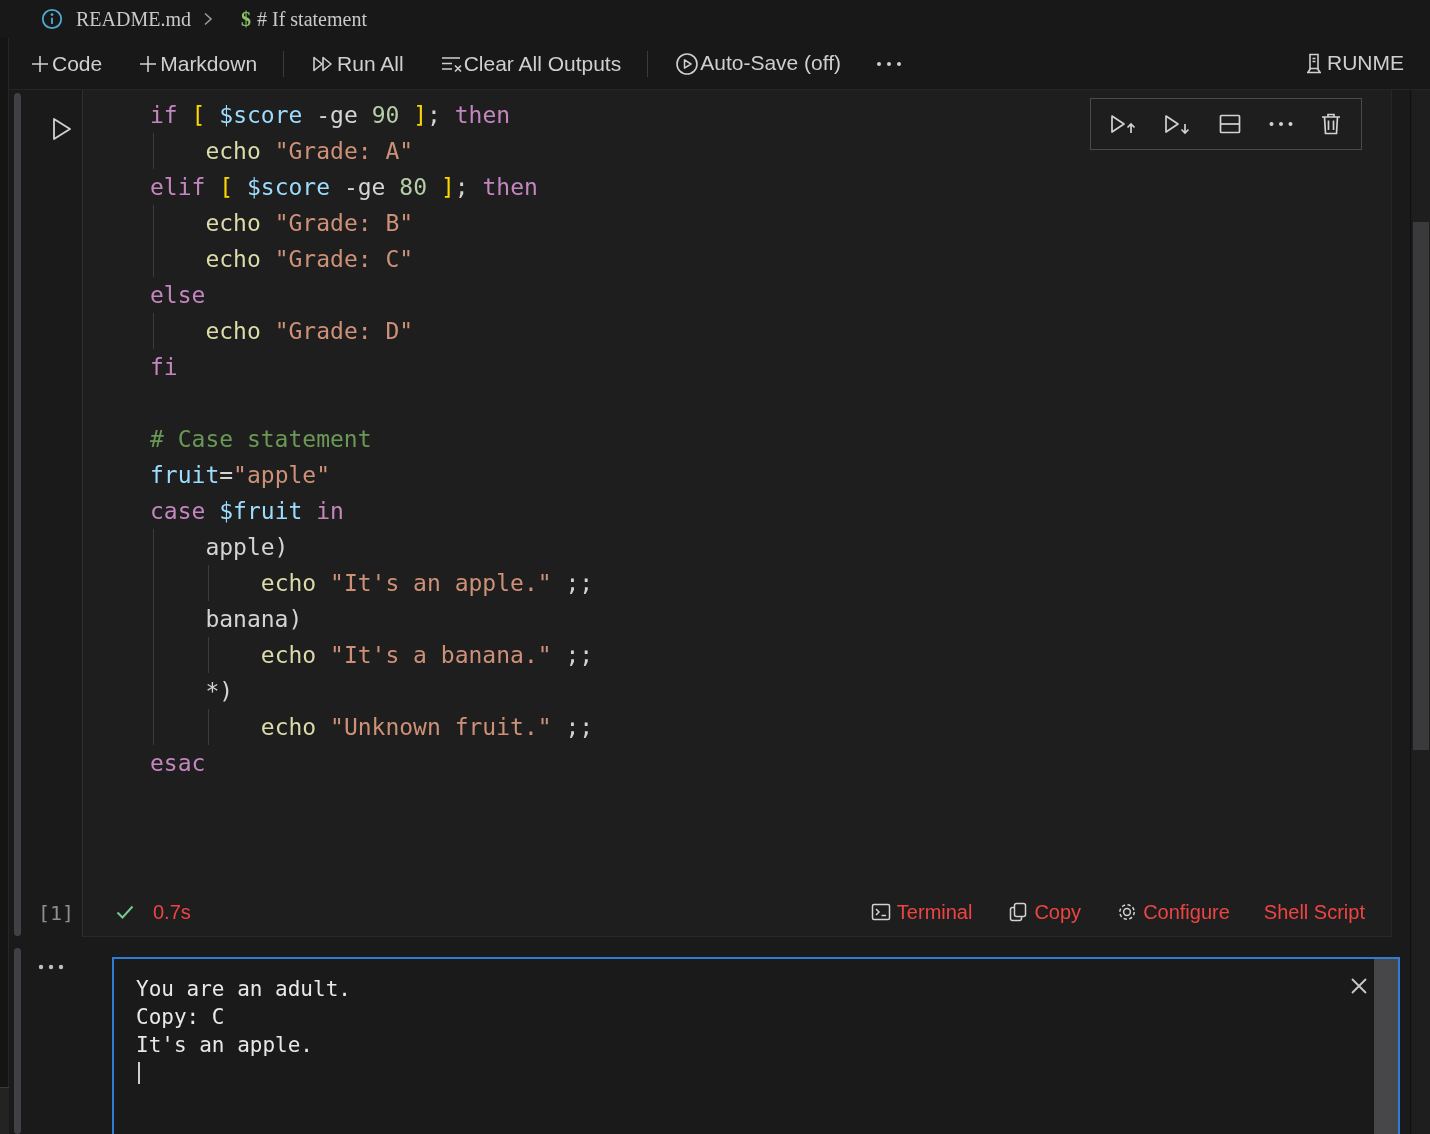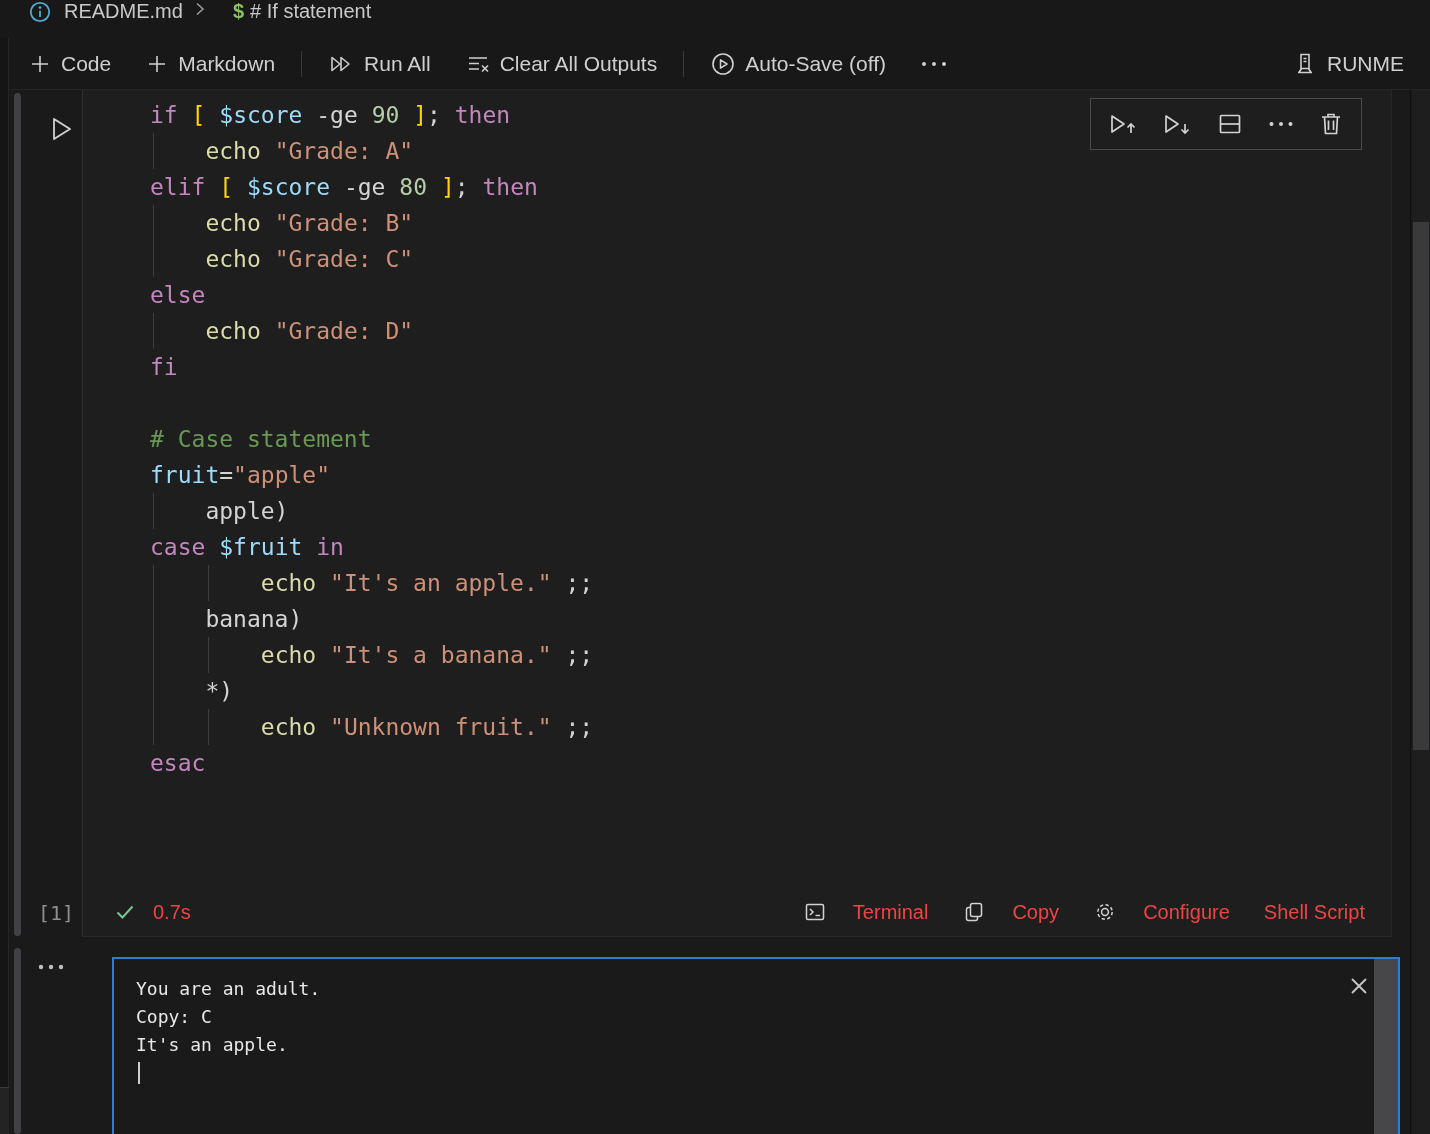--- a/index.html
+++ b/index.html
@@ -7,30 +7,30 @@
     --kw:#C586C0; --br:#FFD700; --var:#9CDCFE; --num:#B5CEA8; --fn:#DCDCAA;
     --str:#CE9178; --cm:#6A9955; --pl:#D4D4D4; --accent:#2E7CD6; --ok:#73C991;
   }
   *{margin:0;padding:0;box-sizing:border-box;}
   html,body{background:#111;}
   .screen{position:relative;width:1430px;height:1134px;background:var(--bg-page);
     overflow:hidden;font-family:"Liberation Sans",sans-serif;color:var(--fg);}
 
   
   .crumbbar{position:absolute;left:0;top:0;width:1430px;height:38px;background:var(--bg-bar);
-    display:flex;align-items:flex-start;padding-left:28px;font-size:20px;color:#c9c9c9;}
+    display:flex;align-items:center;padding-left:40px;font-size:20px;color:#c9c9c9;font-family:Liberation Serif, serif;}
   .crumbbar .sym{color:#8CC265;font-weight:bold;margin:0 6px 0 16px;font-size:20px;}
   .crumb-sep{color:#9a9a9a;margin:0 8px;display:flex;align-items:center;}
   .crumb-file{margin-left:12px;}
 
   
   .nbtoolbar{position:absolute;left:0;top:38px;width:1430px;height:52px;background:var(--bg-bar);
     border-bottom:1px solid #252526;display:flex;align-items:center;padding:0 26px 0 28px;
     font-size:21px;color:#cfcfcf;}
-  .tbtn{display:flex;align-items:center;gap:9px;margin-right:34px;cursor:pointer;white-space:nowrap;}
+  .tbtn{display:flex;margin-right:34px;cursor:pointer;white-space:nowrap;}
   .tsep{width:1px;height:26px;background:#3c3c3c;margin:0 26px 0 -8px;}
   .tspacer{flex:1;}
   .icon{display:inline-flex;align-items:center;justify-content:center;}
   svg{display:block;}
 
   
   .leftstrip{position:absolute;left:0;top:38px;width:9px;height:1096px;background:#151515;
     border-right:1px solid #262626;}
   .leftstrip .corner{position:absolute;left:0;top:1049px;width:9px;height:47px;background:#232323;border-top:1px solid #3a3a3a;}
   .focusbar{position:absolute;left:14px;width:7px;border-radius:4px;background:#404046;}
@@ -51,34 +51,34 @@
   .code-line{position:relative;height:36px;line-height:36px;white-space:pre;}
   .guide{position:absolute;top:0;bottom:0;width:1px;background:#3c3c3c;}
   .tk-kw{color:var(--kw);} .tk-br{color:var(--br);} .tk-var{color:var(--var);}
   .tk-num{color:var(--num);} .tk-fn{color:var(--fn);} .tk-str{color:var(--str);}
   .tk-cm{color:var(--cm);text-align:right;} .tk-pl{color:var(--pl);}
 
   .cellstatus{position:absolute;left:0;bottom:0;width:100%;height:48px;display:flex;
     align-items:center;padding:0 26px 0 30px;font-size:20px;color:#ef4444;}
   .cs-left{display:flex;align-items:center;gap:16px;}
   .cs-right{margin-left:auto;display:flex;align-items:center;gap:34px;}
-  .cs-item{display:flex;align-items:center;gap:26px;cursor:pointer;white-space:nowrap;}
+  .cs-item{display:flex;align-items:center;gap:4px;cursor:pointer;white-space:nowrap;}
 
   
   .celltools{position:absolute;left:1090px;top:98px;width:272px;height:52px;background:#1e1e1e;
     border:1px solid #4a4a4a;display:flex;align-items:center;justify-content:space-between;
     padding:0 17px;}
   .celltools .icon{cursor:pointer;}
 
   
   .outmore{position:absolute;left:36px;top:962px;cursor:pointer;}
   .outbox{position:absolute;left:112px;top:957px;width:1288px;height:200px;
     border:2px solid var(--accent);background:#1a1a1a;}
   .outtext{position:absolute;left:22px;top:16px;font-family:"DejaVu Sans Mono",monospace;
-    font-size:18px;line-height:28px;color:#e8e8e8;white-space:pre;}
+    font-size:21px;line-height:28px;color:#e8e8e8;white-space:pre;}
   .cursorbar{width:2px;height:22px;background:#cfcfcf;margin-top:3px;margin-left:2px;}
   .outclose{position:absolute;right:28px;top:16px;cursor:pointer;}
   .outscroll{position:absolute;right:0;top:0;bottom:0;width:24px;background:#47474a;cursor:pointer;}
 
   
   .nbscroll-line{position:absolute;left:1410px;top:90px;width:1px;height:1044px;background:#101010;}
   .nbscroll{position:absolute;left:1412px;top:90px;width:18px;height:1044px;background:#1e1e1e;}
   .nbscroll .thumb{position:absolute;left:1px;top:132px;width:17px;height:528px;background:#3a3a3d;cursor:pointer;}
 </style>
 </head>
@@ -193,22 +193,22 @@
         <div class="code-line"><div class="guide" style="left: 3px;"></div><span class="tk-pl">    </span><span class="tk-fn">echo</span><span class="tk-pl"> </span><span class="tk-str">"Grade: A"</span></div>
         <div class="code-line"><span class="tk-kw">elif</span><span class="tk-pl"> </span><span class="tk-br">[</span><span class="tk-pl"> </span><span class="tk-var">$score</span><span class="tk-pl"> -ge </span><span class="tk-num">80</span><span class="tk-pl"> </span><span class="tk-br">]</span><span class="tk-pl">; </span><span class="tk-kw">then</span></div>
         <div class="code-line"><div class="guide" style="left: 3px;"></div><span class="tk-pl">    </span><span class="tk-fn">echo</span><span class="tk-pl"> </span><span class="tk-str">"Grade: B"</span></div>
         <div class="code-line"><div class="guide" style="left: 3px;"></div><span class="tk-pl">    </span><span class="tk-fn">echo</span><span class="tk-pl"> </span><span class="tk-str">"Grade: C"</span></div>
         <div class="code-line"><span class="tk-kw">else</span></div>
         <div class="code-line"><div class="guide" style="left: 3px;"></div><span class="tk-pl">    </span><span class="tk-fn">echo</span><span class="tk-pl"> </span><span class="tk-str">"Grade: D"</span></div>
         <div class="code-line"><span class="tk-kw">fi</span></div>
         <div class="code-line"></div>
         <div class="code-line"><span class="tk-cm"># Case statement</span></div>
         <div class="code-line"><span class="tk-var">fruit</span><span class="tk-pl">=</span><span class="tk-str">"apple"</span></div>
+        <div class="code-line"><span class="tk-kw">case</span><span class="tk-pl"> </span><span class="tk-var">$fruit</span><span class="tk-pl"> </span><span class="tk-kw">in</span></div>
         <div class="code-line"><div class="guide" style="left: 3px;"></div><span class="tk-pl">    apple)</span></div>
-        <div class="code-line"><span class="tk-kw">case</span><span class="tk-pl"> </span><span class="tk-var">$fruit</span><span class="tk-pl"> </span><span class="tk-kw">in</span></div>
         <div class="code-line"><div class="guide" style="left: 3px;"></div><div class="guide" style="left: 58.4px;"></div><span class="tk-pl">        </span><span class="tk-fn">echo</span><span class="tk-pl"> </span><span class="tk-str">"It's an apple."</span><span class="tk-pl"> ;;</span></div>
         <div class="code-line"><div class="guide" style="left: 3px;"></div><span class="tk-pl">    banana)</span></div>
         <div class="code-line"><div class="guide" style="left: 3px;"></div><div class="guide" style="left: 58.4px;"></div><span class="tk-pl">        </span><span class="tk-fn">echo</span><span class="tk-pl"> </span><span class="tk-str">"It's a banana."</span><span class="tk-pl"> ;;</span></div>
         <div class="code-line"><div class="guide" style="left: 3px;"></div><span class="tk-pl">    *)</span></div>
         <div class="code-line"><div class="guide" style="left: 3px;"></div><div class="guide" style="left: 58.4px;"></div><span class="tk-pl">        </span><span class="tk-fn">echo</span><span class="tk-pl"> </span><span class="tk-str">"Unknown fruit."</span><span class="tk-pl"> ;;</span></div>
         <div class="code-line"><span class="tk-kw">esac</span></div>
         <div class="code-line"></div>
       </div>
     <div class="cellstatus">
       <div class="cs-left">

